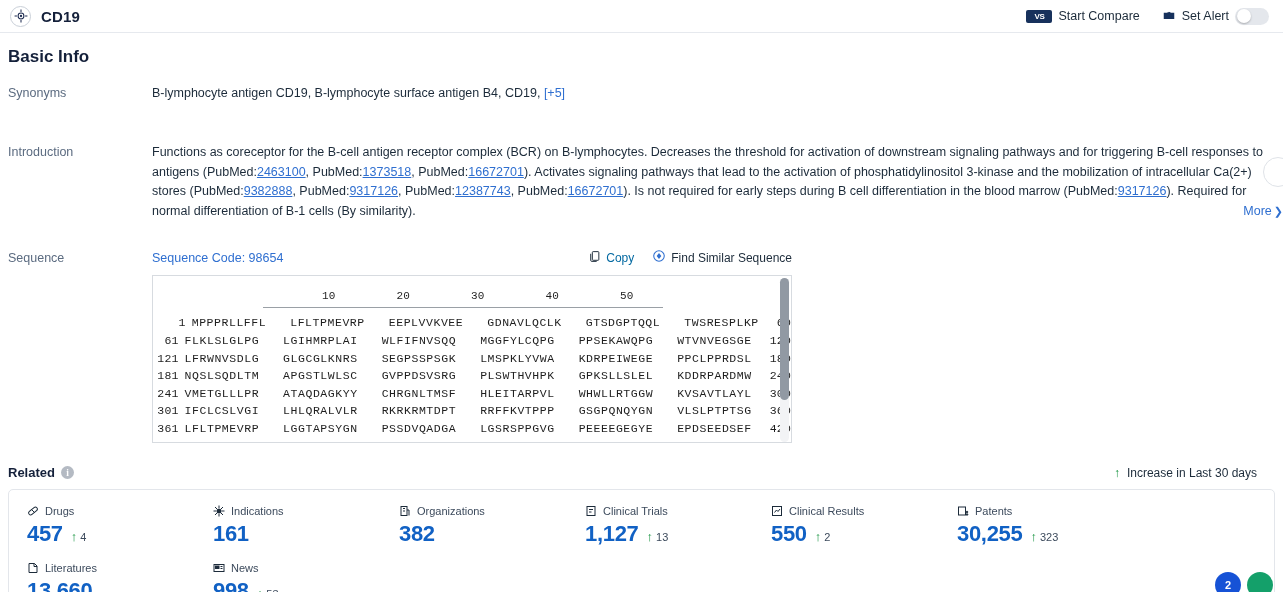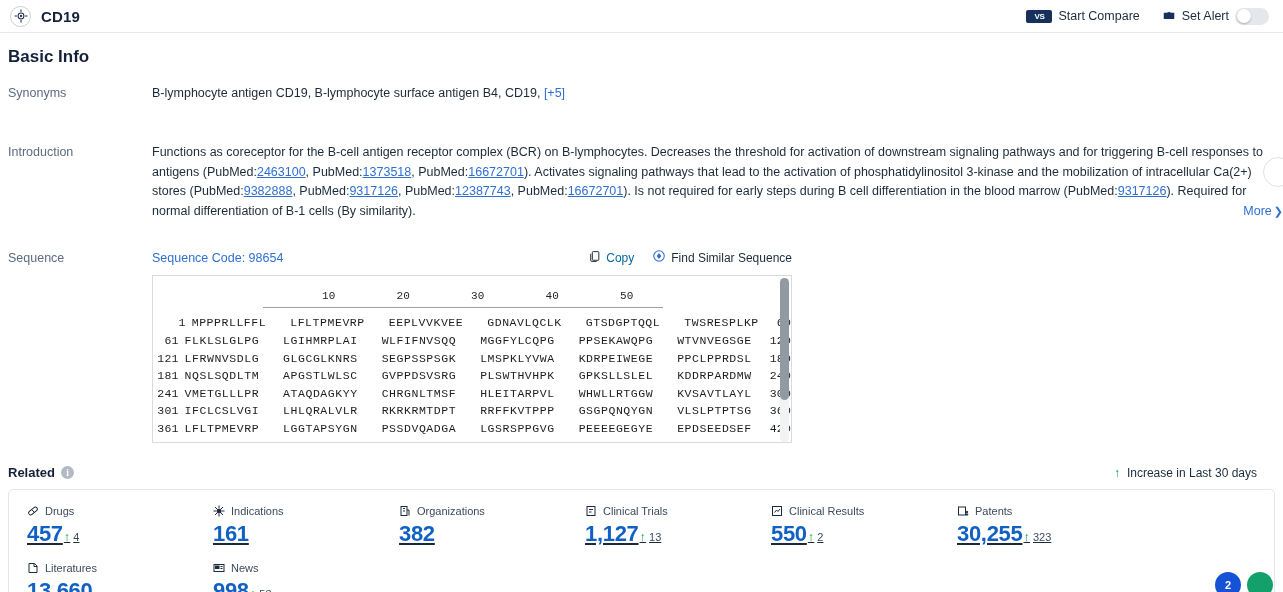--- a/index.html
+++ b/index.html
@@ -272,21 +272,21 @@
   }
   .stat-head {
     display: flex; align-items: center; gap: 6px;
     color: #3c4a5c;
     font-size: 11px;
     height: 14px;
   }
   .stat-ico { color: #1c2b3a; display: flex; align-items: center; }
   .stat-val {
     margin-top: 3px;
-    display: flex; align-items: baseline; gap: 1px; text-decoration: underline;
+    display: flex; align-items: baseline; gap: 8px;
   }
   .stat-num {
     color: #1161c4;
     font-size: 22px;
     font-weight: bold;
     letter-spacing: -.3px;
     cursor: pointer;
   }
   .delta {
     display: flex; align-items: baseline; gap: 3px;

